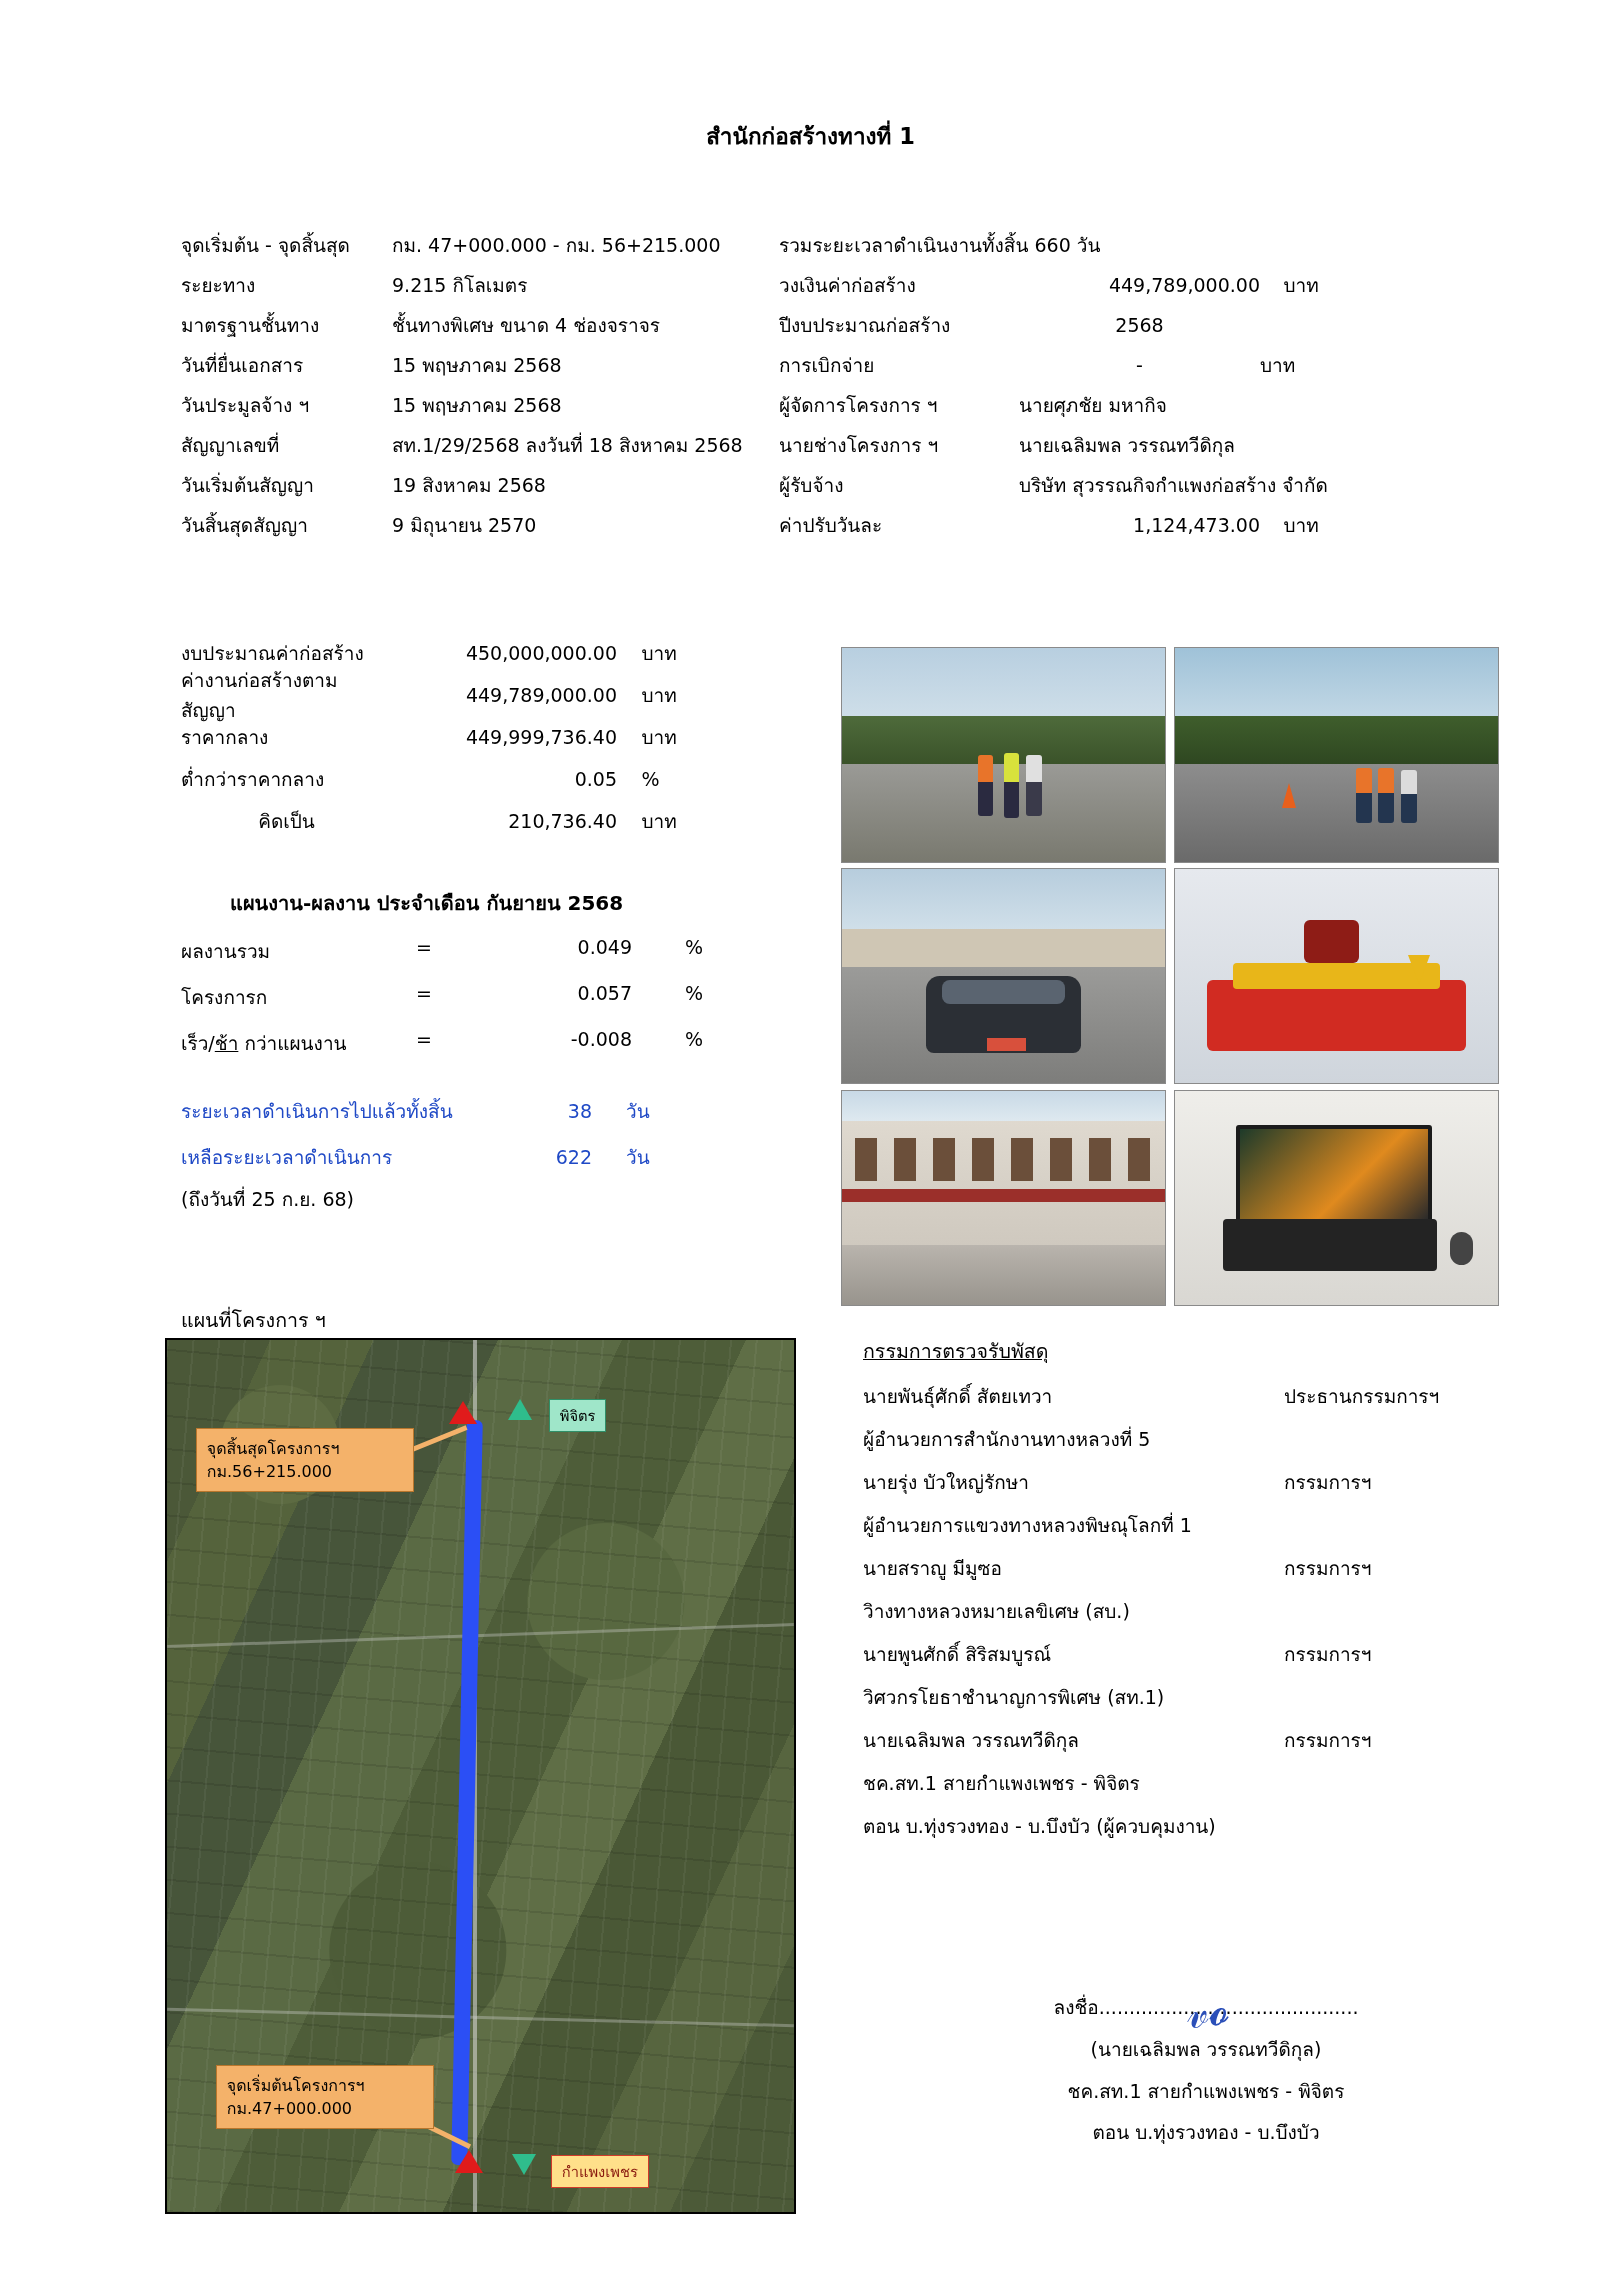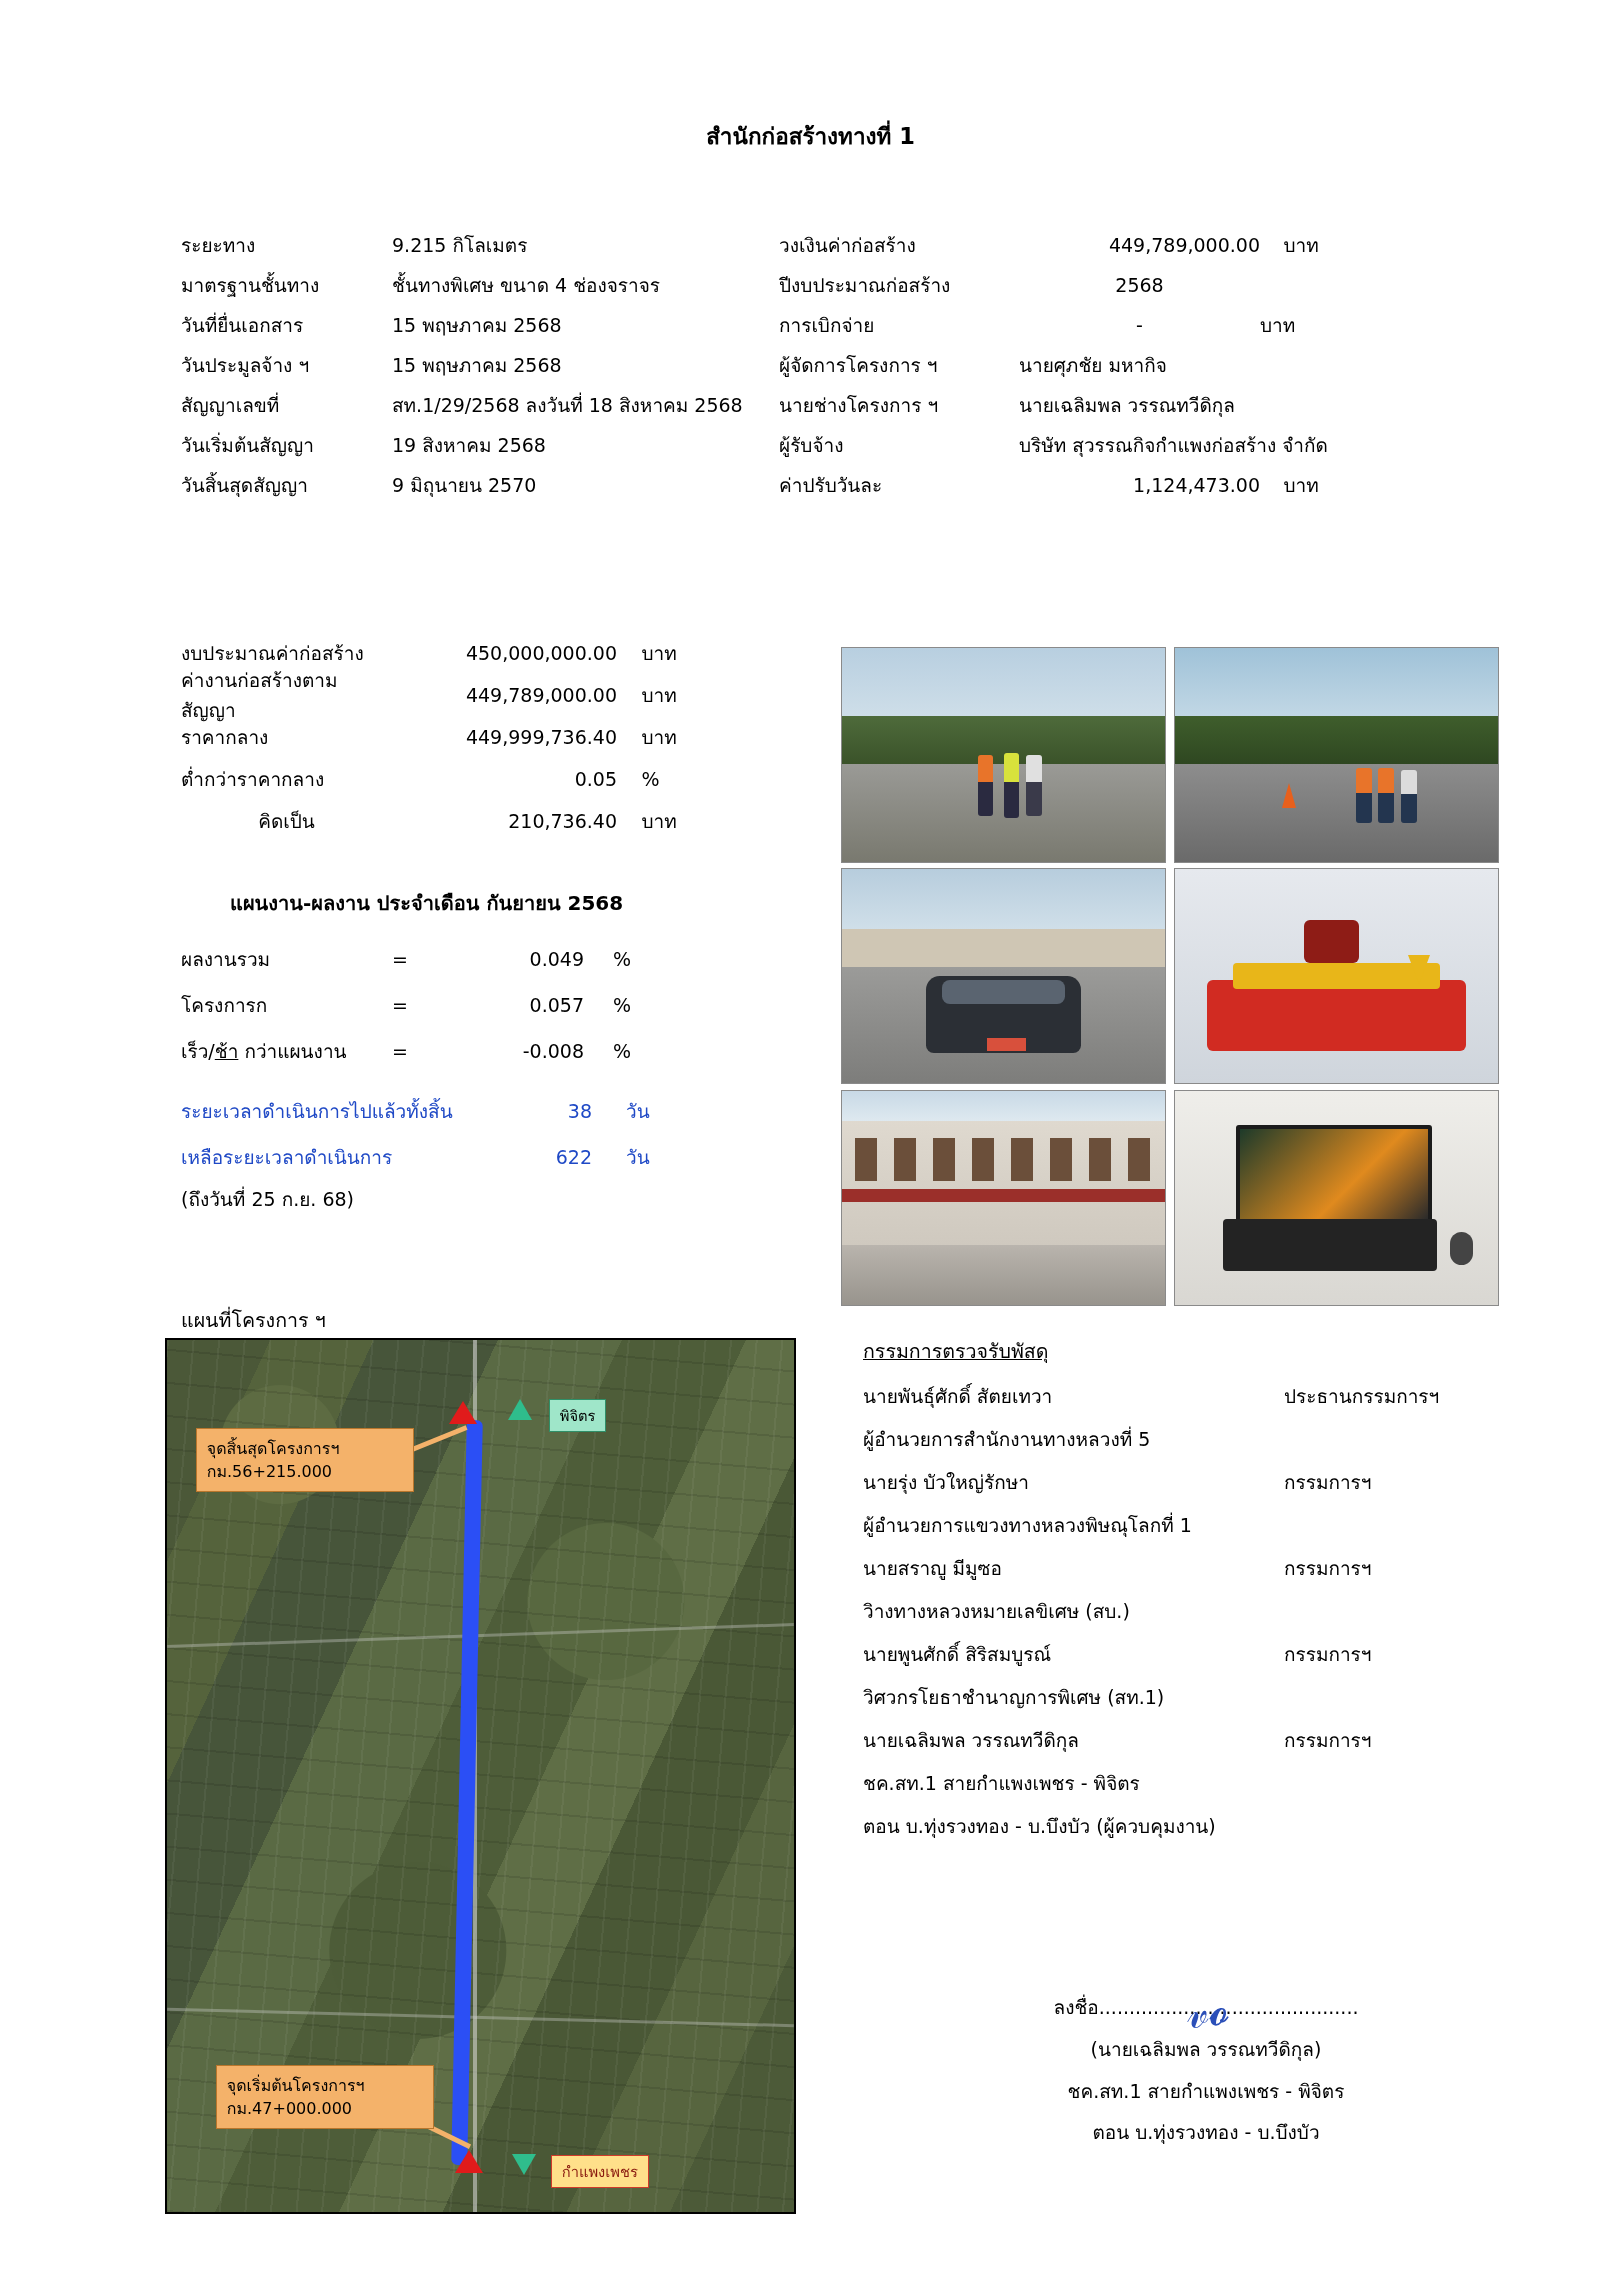--- a/index.html
+++ b/index.html
@@ -86,21 +86,21 @@
   .plan {
     position: absolute;
     left: 181px;
     top: 936px;
     width: 608px;
     font-size: 19px;
   }
   .p-row {
     display: flex;
     height: 46px;
-    align-items: center;
+    gap: 24px;
   }
   .p-label { width: 211px; }
   .p-eq    { width: 74px; }
   .p-num   { width: 118px; text-align: right; }
   .p-unit  { width: 78px; padding-left: 29px; }
   .uline   { text-decoration: underline; }
 
   .blue { color: #1f49c6; }
   .red  { color: #000000; }
 
@@ -289,20 +289,25 @@
   }
 </style>
 </head>
 <body>
 
 <div class="page">
 
   <div class="hdr1">สำนักก่อสร้างทางที่ 1</div>
 
   <div class="info">
+    <div class="info-row">
+      <div class="c-label">จุดเริ่มต้น - จุดสิ้นสุด</div>
+      <div class="c-value">กม. 47+000.000 - กม. 56+215.000</div>
+      <div class="c-label2" style="width:627px">รวมระยะเวลาดำเนินงานทั้งสิ้น 660 วัน</div>
+    </div>
     <div class="info-row">
       <div class="c-label">ระยะทาง</div>
       <div class="c-value">9.215   กิโลเมตร</div>
       <div class="c-label2">วงเงินค่าก่อสร้าง</div>
       <div class="c-value2 rt">449,789,000.00</div>
       <div class="c-unit2">บาท</div>
     </div>
     <div class="info-row">
       <div class="c-label">มาตรฐานชั้นทาง</div>
       <div class="c-value">ชั้นทางพิเศษ ขนาด 4 ช่องจราจร</div>

